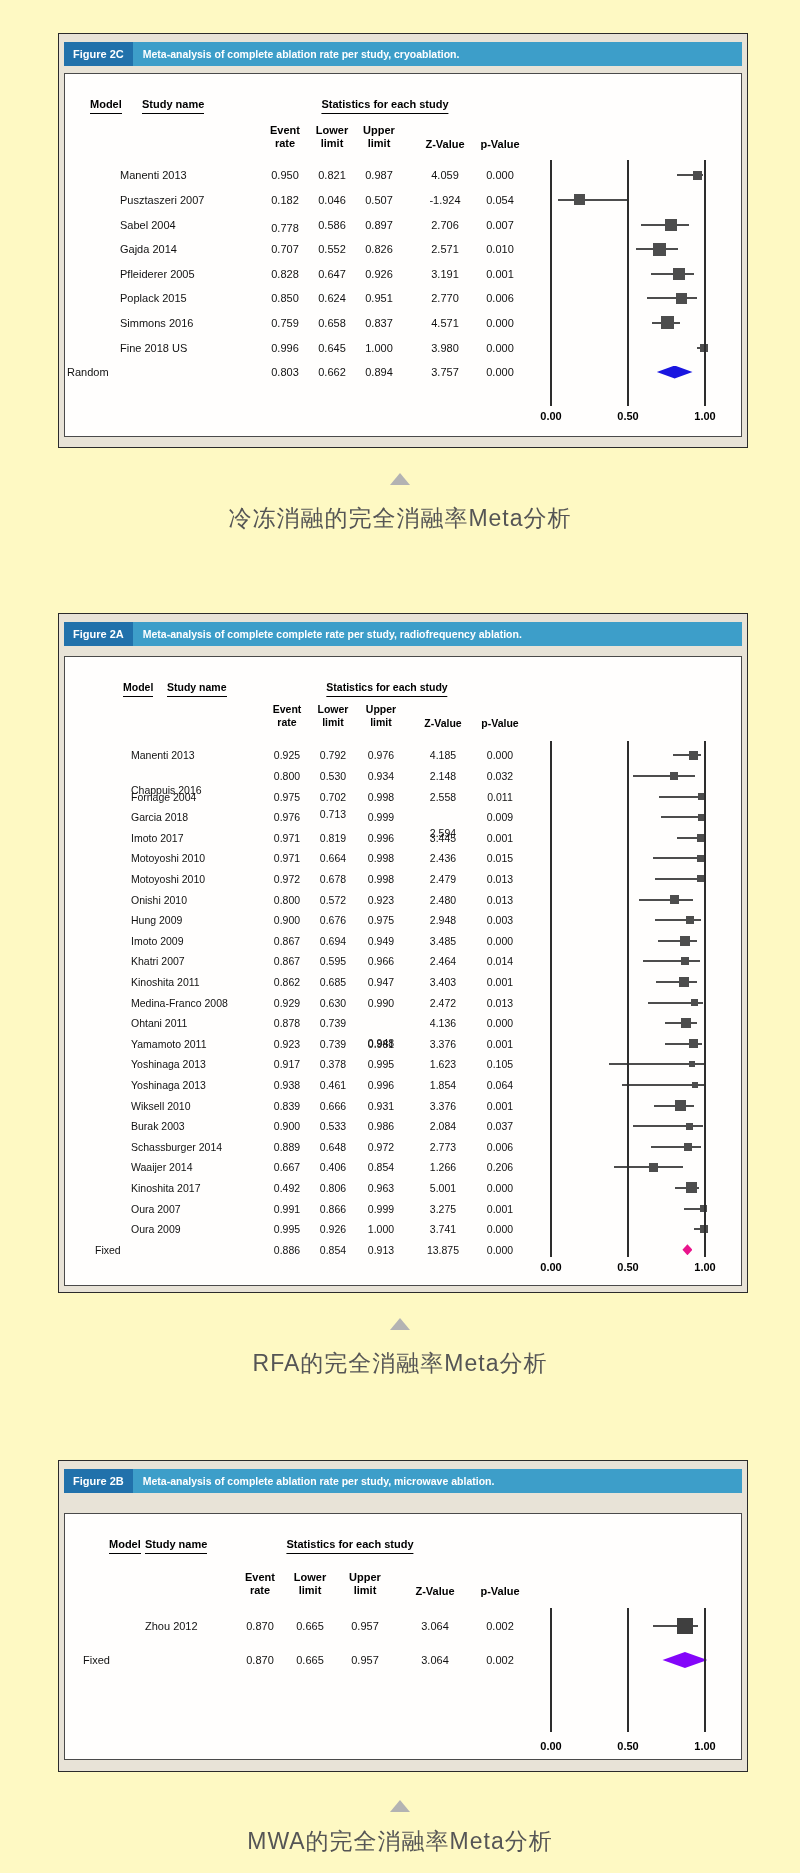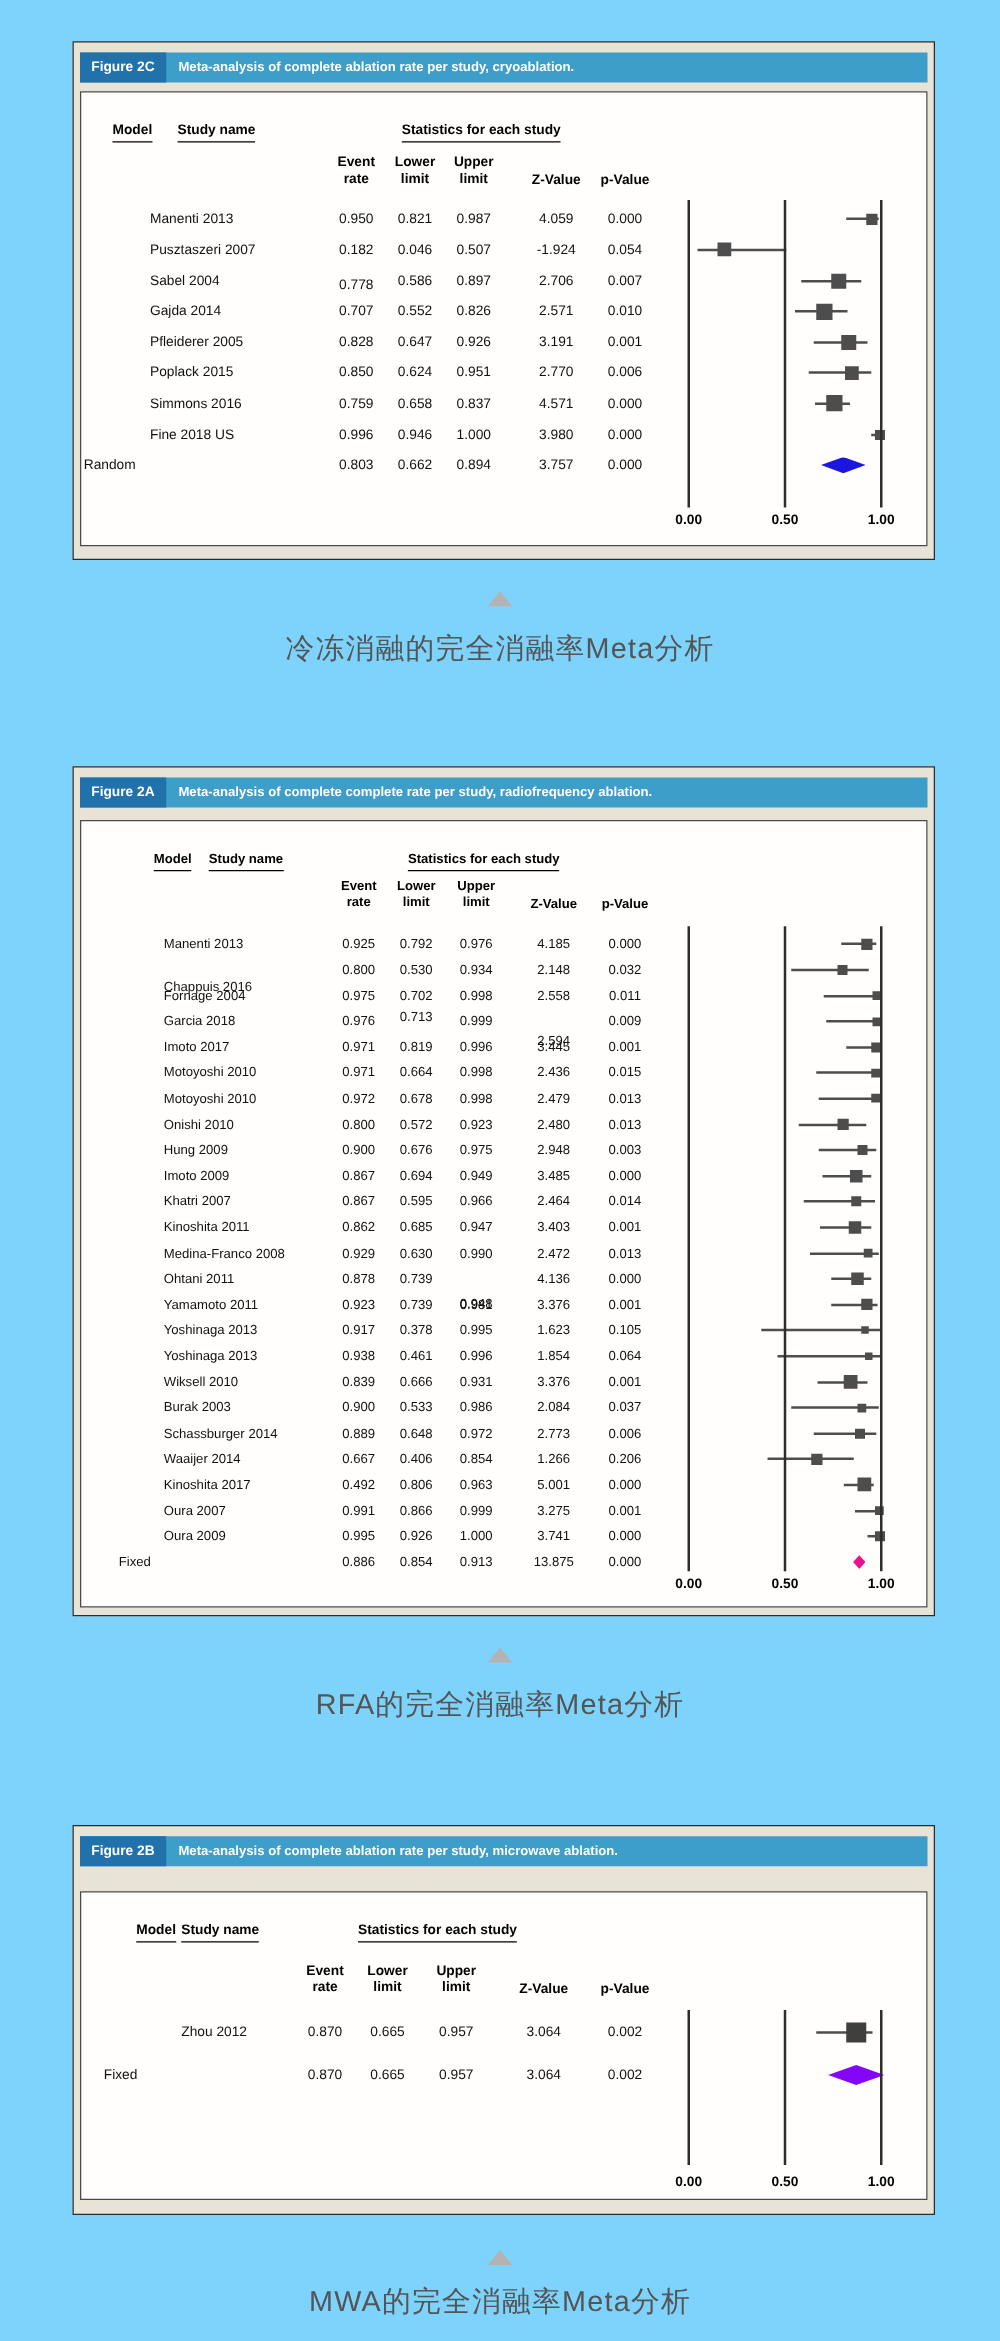--- a/index.html
+++ b/index.html
@@ -1,16 +1,16 @@
 <!DOCTYPE html>
 <html><head>
 <meta charset="utf-8">
 <style>
   html,body{margin:0;padding:0;background:#ffffff;font-family:"Liberation Sans",sans-serif;}
-  .page{position:relative;width:800px;height:1873px;background:#7dd3fc;overflow:hidden;}
+  .page{position:relative;width:800px;height:1873px;background:#fef9c3;overflow:hidden;}
 
   
   .card{position:absolute;left:58px;width:690px;background:#e8e3d7;border:1px solid #2b2b2b;box-sizing:border-box;}
   .bar{position:absolute;left:5px;right:5px;top:8px;height:24px;display:flex;background:#3d9ec9;}
   .chip{background:#2171ab;color:#fff;font-size:11px;font-weight:bold;line-height:24px;padding:0 9px;white-space:nowrap;}
   .btitle{color:#fff;font-size:10.5px;font-weight:bold;line-height:24px;padding-left:10px;white-space:nowrap;}
   .panel{position:absolute;left:5px;right:5px;background:#fffefd;border:1px solid #4a4a4a;box-sizing:content-box;}
 
   .th{position:absolute;font-size:11px;font-weight:bold;color:#000;white-space:pre-line;line-height:13px;}
   .ctr{transform:translateX(-50%);text-align:center;}
@@ -92,21 +92,21 @@
           <span class="cell num" style="left: 380px; top: 224.3px;">2.770</span>
           <span class="cell num" style="left: 435px; top: 224.3px;">0.006</span>
           <span class="cell lab" style="left: 55px; top: 248.9px;">Simmons 2016</span>
           <span class="cell num" style="left: 220px; top: 248.9px;">0.759</span>
           <span class="cell num" style="left: 267px; top: 248.9px;">0.658</span>
           <span class="cell num" style="left: 314px; top: 248.9px;">0.837</span>
           <span class="cell num" style="left: 380px; top: 248.9px;">4.571</span>
           <span class="cell num" style="left: 435px; top: 248.9px;">0.000</span>
           <span class="cell lab" style="left: 55px; top: 273.5px;">Fine 2018 US</span>
           <span class="cell num" style="left: 220px; top: 273.5px;">0.996</span>
-          <span class="cell num" style="left: 267px; top: 273.5px;">0.946</span>
+          <span class="cell num" style="left: 267px; top: 273.5px;">0.645</span>
           <span class="cell num" style="left: 314px; top: 273.5px;">1.000</span>
           <span class="cell num" style="left: 380px; top: 273.5px;">3.980</span>
           <span class="cell num" style="left: 435px; top: 273.5px;">0.000</span>
           <span class="cell lab" style="left: 2px; top: 298.1px;">Random</span>
           <span class="cell num" style="left: 220px; top: 298.1px;">0.803</span>
           <span class="cell num" style="left: 267px; top: 298.1px;">0.662</span>
           <span class="cell num" style="left: 314px; top: 298.1px;">0.894</span>
           <span class="cell num" style="left: 380px; top: 298.1px;">3.757</span>
           <span class="cell num" style="left: 435px; top: 298.1px;">0.000</span>
         </div>

